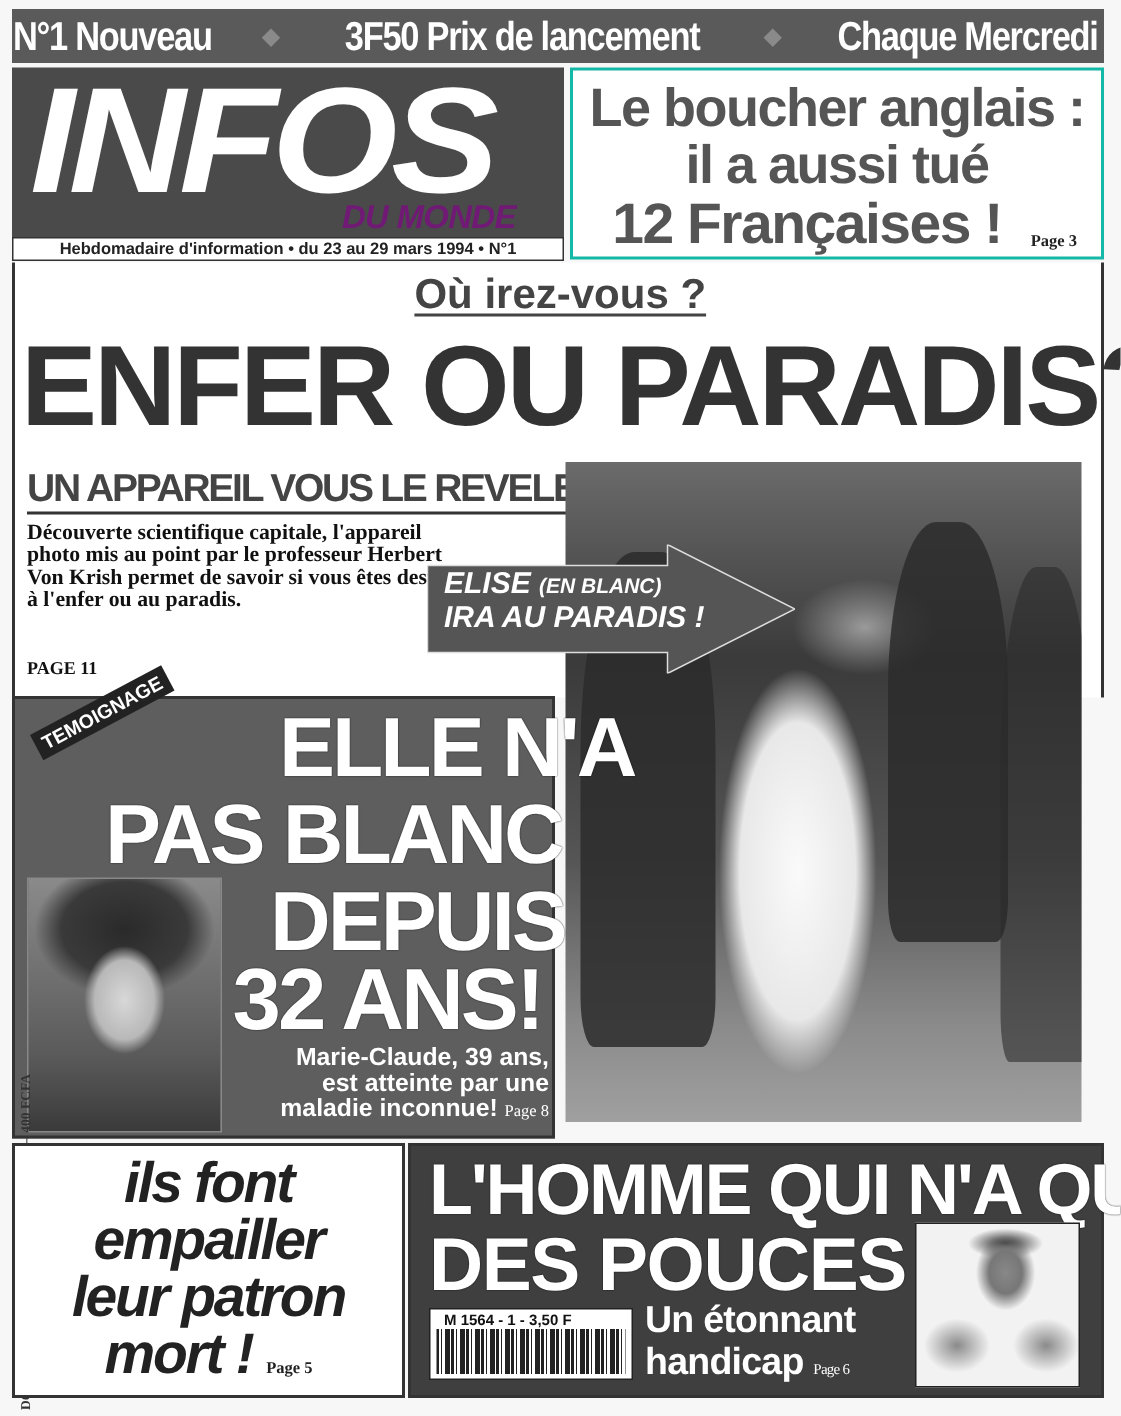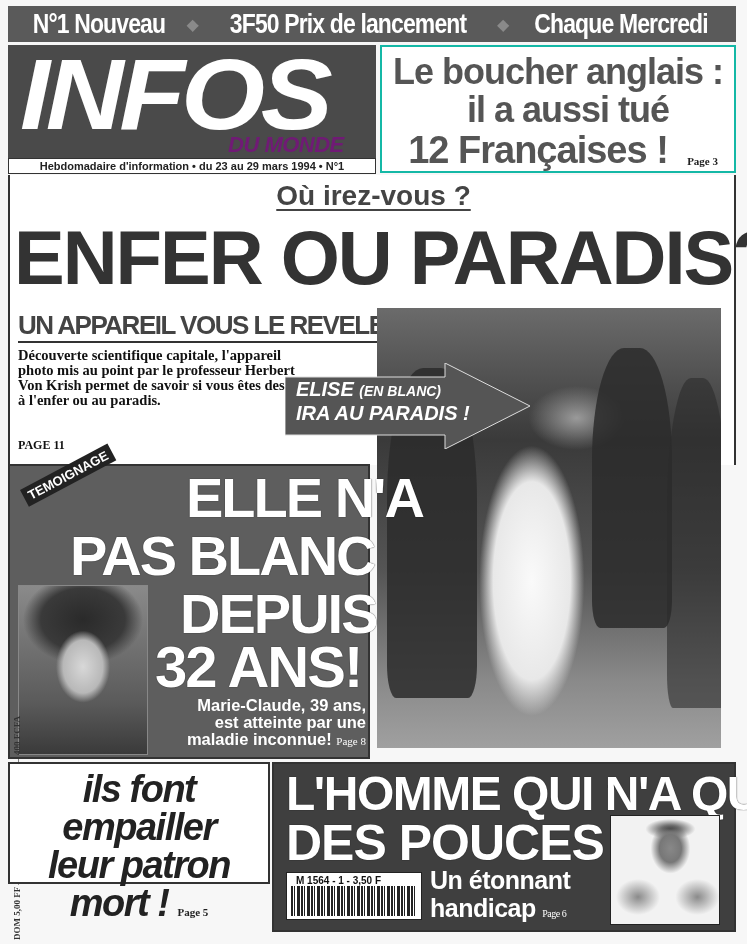--- a/index.html
+++ b/index.html
@@ -4,21 +4,21 @@
 <style>
   html, body { margin: 0; padding: 0; }
   body {
     width: 747px; height: 944px; background: #f7f7f7; position: relative; overflow: hidden;
     font-family: "Liberation Sans", sans-serif;
   }
   .abs { position: absolute; box-sizing: border-box; }
 
   
   #topbar { left: 8px; top: 6px; width: 728px; height: 36px; background: #5a5a5a; color: #fff;
-    display:flex; align-items:center; justify-content:center; gap: 10px; white-space: nowrap; }
+    display:flex; align-items:center; justify-content:center; gap: 22px; white-space: nowrap; }
   #topbar .big { font-size: 27px; font-weight: bold; letter-spacing: -1px; display:inline-block; transform: scaleX(0.85); }
   #topbar .diamond { color: #8a8a8a; font-size: 16px; }
 
   
   #masthead { left: 8px; top: 45px; width: 368px; height: 113px; background: #4a4a4a; }
   #logo { left: 20px; top: 44px; font-size: 100px; font-weight: 900; font-style: italic; color: #fff;
     letter-spacing: -4px; line-height: 1; transform: scaleX(1.08); transform-origin:left top; }
   #logo-sub { left: 228px; top: 132px; font-size: 22px; font-weight: 900; font-style: italic; color: #701a75; letter-spacing: -0.5px; }
   #tagline { left: 8px; top: 158px; width: 368px; height: 16px; background:#fff; border:1px solid #333;
     font-size: 11px; font-weight: bold; display:flex; align-items:center; justify-content:center; white-space:nowrap; color:#222;}
@@ -57,21 +57,21 @@
     background: radial-gradient(ellipse 36px 48px at 50% 48%, #d8d8d8 0%, #b8b8b8 55%, rgba(0,0,0,0) 75%),
                 radial-gradient(ellipse 60px 45px at 50% 20%, #2a2a2a 0%, #3a3a3a 70%, rgba(0,0,0,0) 100%),
                 linear-gradient(180deg, #8a8a8a, #5a5a5a 70%, #3a3a3a); }
   #mc-text { left: 170px; top: 697px; width: 196px; text-align:right; color:#fff; font-weight:900; font-size: 16.5px; line-height: 17px; }
   #mc-text .pg { font-family:"Liberation Serif", serif; font-weight:normal; font-size: 11px; }
 
   
   #vstrip { left: 12px; top: 940px; transform: rotate(-90deg); transform-origin: left top; font-family:"Liberation Serif", serif; font-size: 9px; font-weight:bold; color:#333; white-space:nowrap; }
 
   
-  #empaille { left: 8px; top: 762px; width: 262px; height: 122px; background:#fff; border:2px solid #333; }
+  #empaille { left: 8px; top: 762px; width: 262px; height: 170px; background:#fff; border:2px solid #333; }
   #empaille .ln { position:absolute; width:100%; text-align:center; font-weight:900; font-style:italic; color:#222; letter-spacing:-1.5px; line-height:1; }
   #pg5 { font-family:"Liberation Serif", serif; font-style:normal; font-weight:bold; font-size: 11px; letter-spacing:0; }
 
   
   #pouces { left: 272px; top: 762px; width: 464px; height: 170px; background:#3f3f3f; border:2px solid #333; }
   #barcode { left: 286px; top: 872px; width: 136px; height: 48px; background:#fff; border:1px solid #222; }
   #barcode-text { left: 296px; top: 875px; font-size: 10px; font-weight:bold; color:#111; white-space:nowrap; }
   #bars { left: 291px; top: 886px; width: 126px; height: 30px;
     background: repeating-linear-gradient(90deg, #222 0 2px, #fff 2px 3px, #222 3px 4px, #fff 4px 6px, #222 6px 9px, #fff 9px 10px); }
   #handicap { left: 430px; top: 866px; color:#fff; font-size: 25px; font-weight: bold; line-height: 28px; letter-spacing:-0.5px; white-space:nowrap;}
@@ -94,21 +94,21 @@
   <span class="big">Chaque Mercredi</span>
 </div>
 
 <div id="masthead" class="abs"></div>
 <div id="logo" class="abs">INFOS</div>
 <div id="logo-sub" class="abs">DU MONDE</div>
 <div id="tagline" class="abs">Hebdomadaire d'information • du 23 au 29 mars 1994 • N°1</div>
 
 <div id="butcher" class="abs">
   <div class="line" style="top:4px;font-size:36px;">Le boucher anglais :</div>
-  <div class="line" style="top:42px;font-size:36px;padding-left:10px;">il a aussi tué</div>
+  <div class="line" style="top:42px;font-size:36px;">il a aussi tué</div>
   <div class="line" style="top:82px;font-size:38px;padding-right:40px;box-sizing:border-box;">12 Françaises !</div>
   <div style="position:absolute;right:16px;bottom:4px;font-family:'Liberation Serif',serif;font-size:11px;font-weight:bold;color:#222;">Page 3</div>
 </div>
 
 <div id="mid" class="abs"></div>
 <div id="kicker" class="abs"><span>Où irez-vous ?</span></div>
 <div id="headline" class="abs">ENFER OU PARADIS?</div>
 <div id="subhead" class="abs">UN APPAREIL VOUS LE REVELE !</div>
 <div id="body-text" class="abs">Découverte scientifique capitale, l'appareil photo mis au point par le professeur Herbert Von Krish permet de savoir si vous êtes destiné à l'enfer ou au paradis.</div>
 <div id="page11" class="abs">PAGE 11</div>

